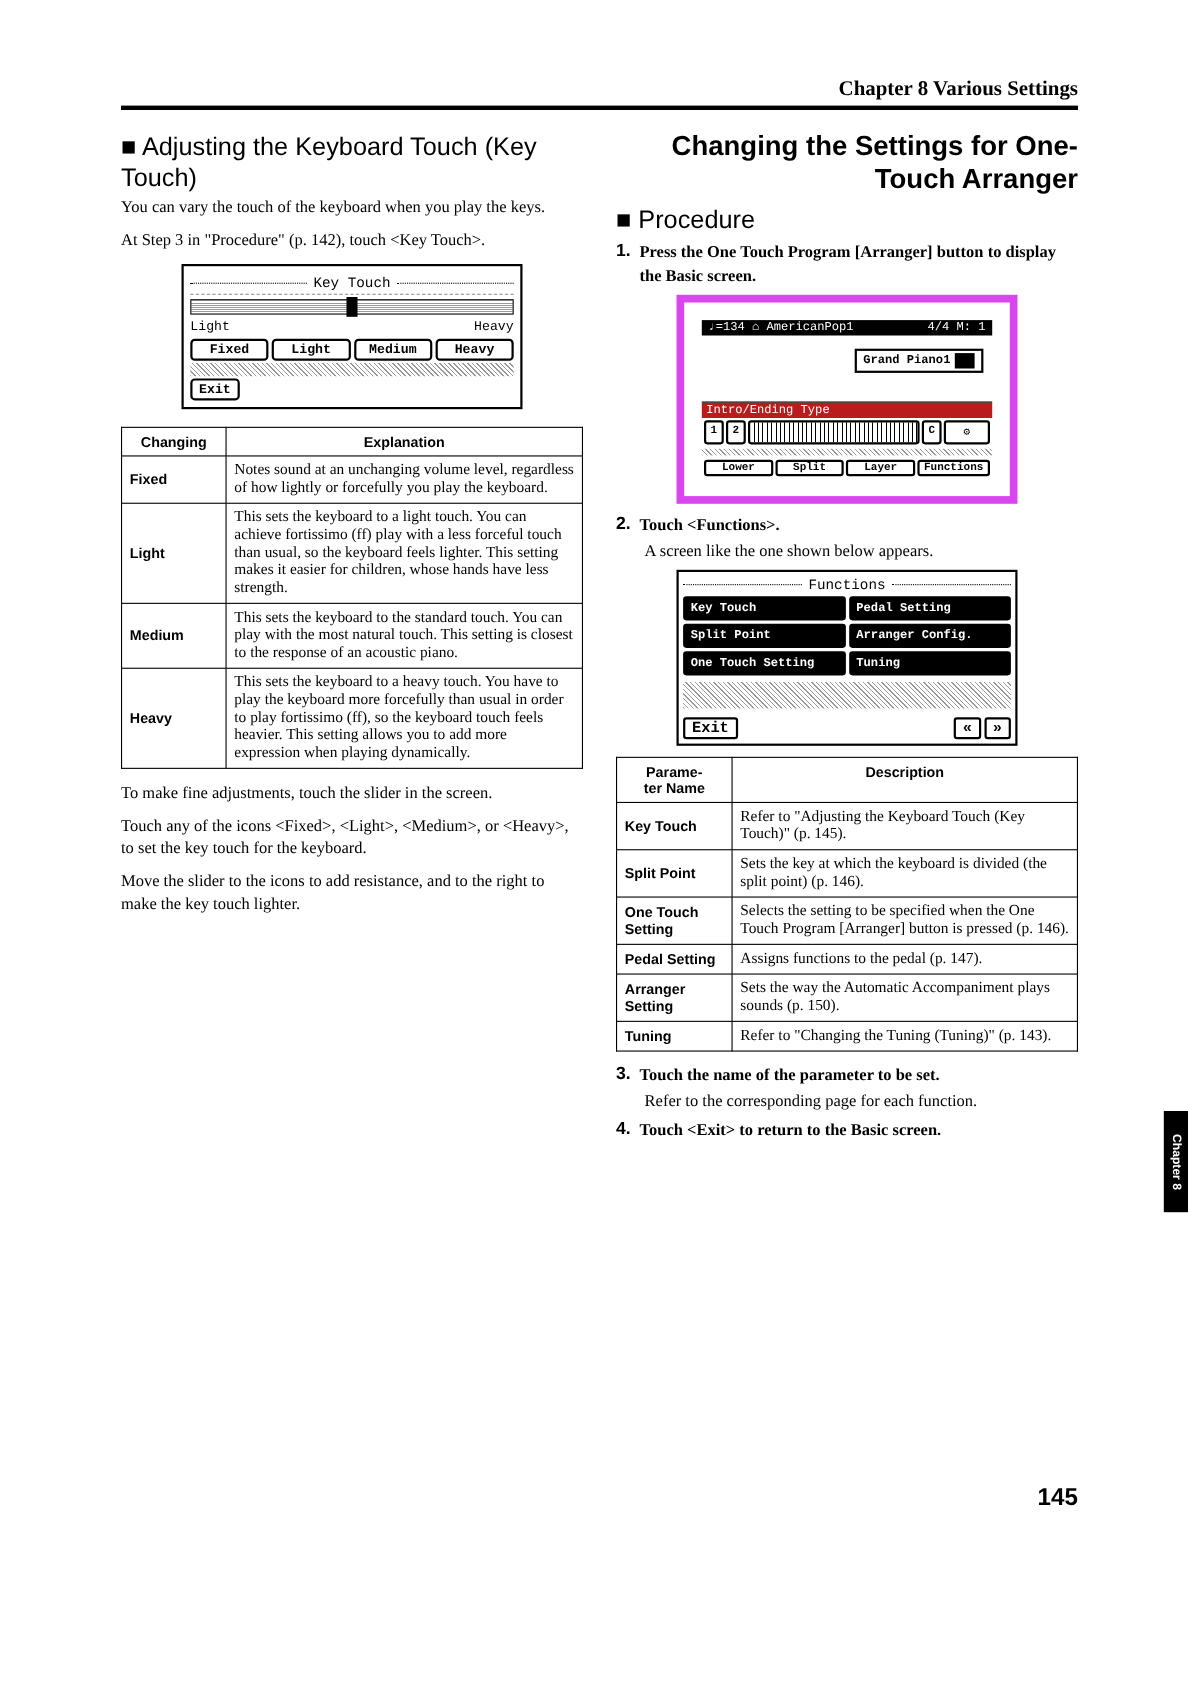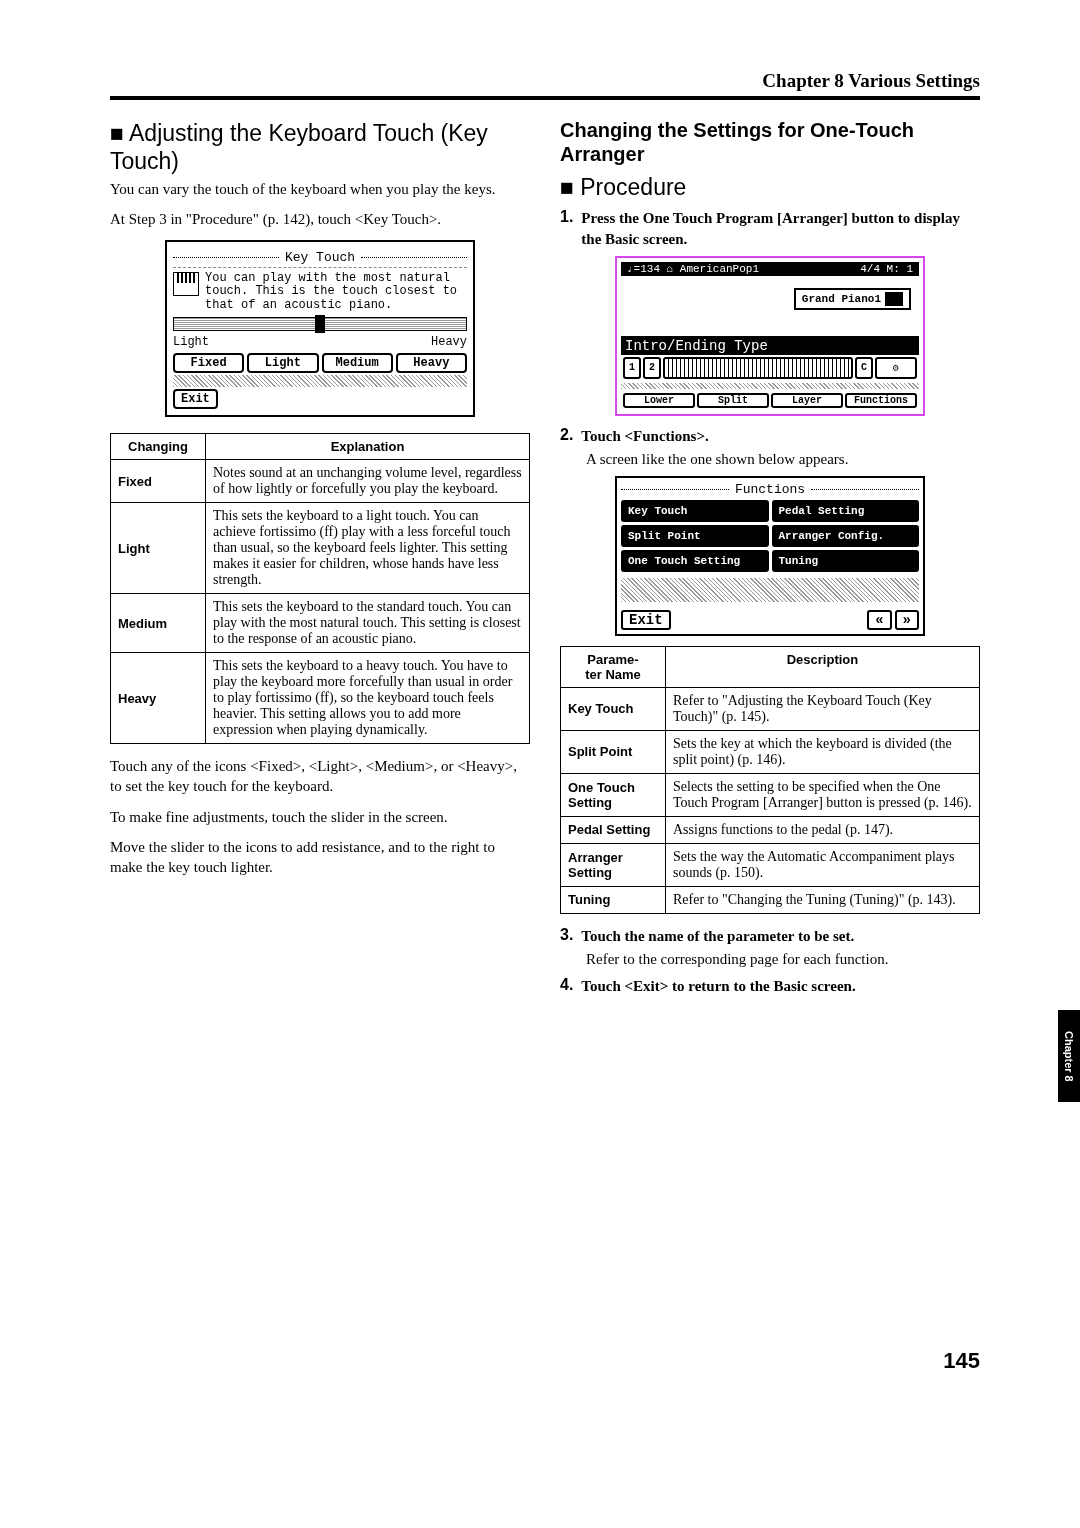--- a/index.html
+++ b/index.html
@@ -40,23 +40,24 @@
   h2.section {
     font-family: Arial, Helvetica, sans-serif;
     font-weight: normal;
     font-size: 23px;
     margin: 6px 0 4px 0;
     line-height: 1.2;
   }
   h2.big {
     font-family: Arial, Helvetica, sans-serif;
     font-weight: bold;
-    font-size: 20px;
+    font-size: 25px;
     line-height: 1.2;
     margin: 4px 0 8px 0;
+    text-align: right;
   }
   p.body {
     font-size: 15px;
     line-height: 1.35;
     margin: 4px 0 10px 0;
   }
   .lcd {
     border: 2px solid #000;
     padding: 6px;
     width: 310px;
@@ -193,27 +194,27 @@
     flex: 1;
     font-family: "Palatino Linotype", "Book Antiqua", Georgia, serif;
   }
   .step-sub {
     margin-left: 26px;
     font-size: 15px;
     margin-top: 2px;
     margin-bottom: 8px;
   }
   .lcd2 {
-    border: 2px solid #d946ef;
+    border: 7px solid #d946ef;
     width: 310px;
     margin: 6px auto 10px auto;
     font-family: "Courier New", monospace;
     font-size: 11px;
     box-sizing: border-box;
-    padding: 4px;
+    padding: 16px;
   }
   .lcd2-top {
     background: #000;
     color: #fff;
     display: flex;
     justify-content: space-between;
     padding: 1px 6px;
     font-size: 11px;
   }
   .lcd2-mid {
@@ -231,23 +232,23 @@
     font-weight: bold;
     display: flex;
     gap: 4px;
     align-items: center;
   }
   .piano-ico {
     width: 18px; height: 14px;
     background: linear-gradient(#000,#000);
   }
   .lcd2-strip {
-    background: #000000;
+    background: #b91c1c;
     color: #fff;
-    font-size: 14px;
+    font-size: 11px;
     padding: 1px 4px;
   }
   .lcd2-row {
     display: flex;
     gap: 2px;
     padding: 2px;
   }
   .chip {
     border: 2px solid #000;
     border-radius: 3px;
@@ -354,24 +355,20 @@
 
     <div class="col">
       <h2 class="section">■ Adjusting the Keyboard Touch (Key Touch)</h2>
       <p class="body">You can vary the touch of the keyboard when you play the keys.</p>
       <p class="body">At Step 3 in "Procedure" (p. 142), touch &lt;Key Touch&gt;.</p>
 
       <div class="lcd">
         <div class="lcd-title">
             <span>Key Touch</span>
           </div>
-        <div class="lcd-desc">
-          <div class="kbd-icon"></div>
-          <div>You can play with the most natural touch. This is the touch closest to that of an acoustic piano.</div>
-        </div>
         <div class="slider-track">
           <div class="slider-thumb"></div>
         </div>
         <div class="slider-labels">
           <span>Light</span>
           <span>Heavy</span>
         </div>
         <div class="lcd-btn-row">
           <div class="lcd-btn">Fixed</div>
           <div class="lcd-btn">Light</div>
@@ -402,22 +399,22 @@
           <td class="label">Medium</td>
           <td>This sets the keyboard to the standard touch. You can play with the most natural touch. This setting is closest to the response of an acoustic piano.</td>
         </tr>
         <tr>
           <td class="label">Heavy</td>
           <td>This sets the keyboard to a heavy touch. You have to play the keyboard more forcefully than usual in order to play fortissimo (ff), so the keyboard touch feels heavier. This setting allows you to add more expression when playing dynamically.</td>
         </tr>
       </tbody>
         </table>
 
+      <p class="body">To make fine adjustments, touch the slider in the screen.</p>
       <p class="body">Touch any of the icons &lt;Fixed&gt;, &lt;Light&gt;, &lt;Medium&gt;, or &lt;Heavy&gt;, to set the key touch for the keyboard.</p>
-      <p class="body">To make fine adjustments, touch the slider in the screen.</p>
       <p class="body">Move the slider to the icons to add resistance, and to the right to make the key touch lighter.</p>
     </div>
 
     <div class="col">
       <h2 class="big">Changing the Settings for One-Touch Arranger</h2>
       <h2 class="section">■ Procedure</h2>
 
       <div class="step-line">
         <span class="step-num">1.</span>
         <span class="step-text">Press the One Touch Program [Arranger] button to display the Basic screen.</span>

